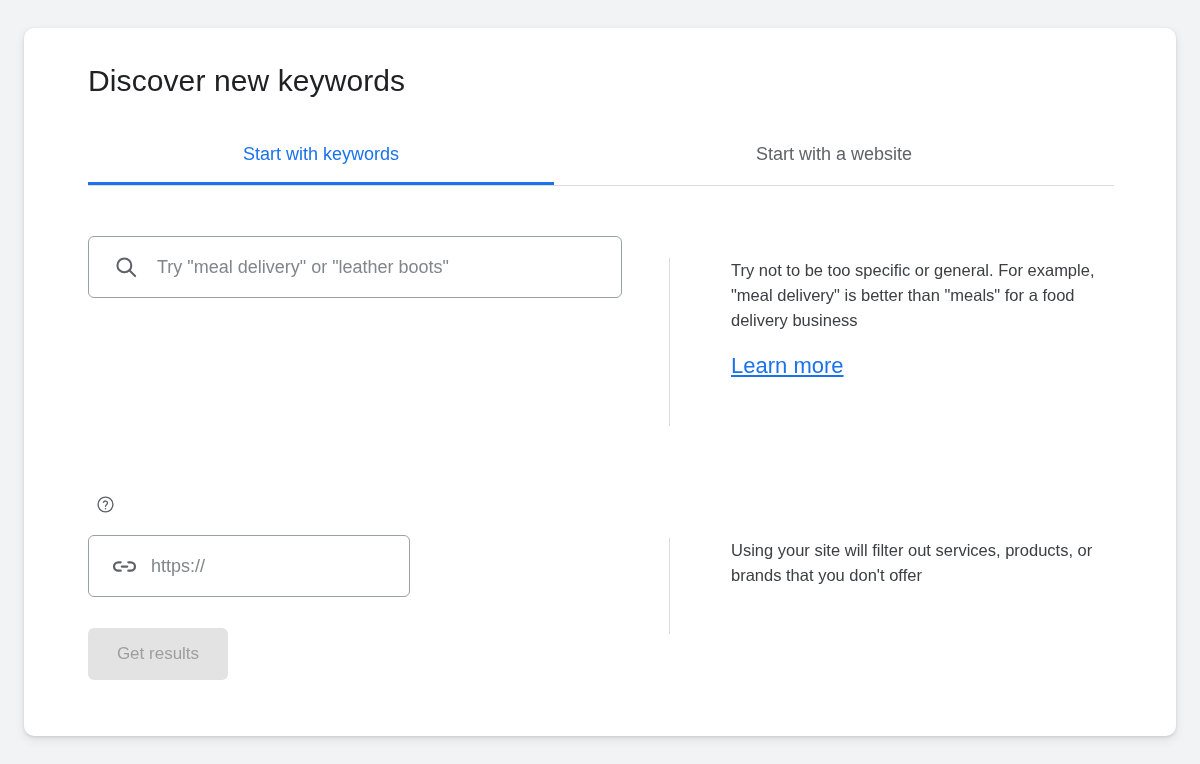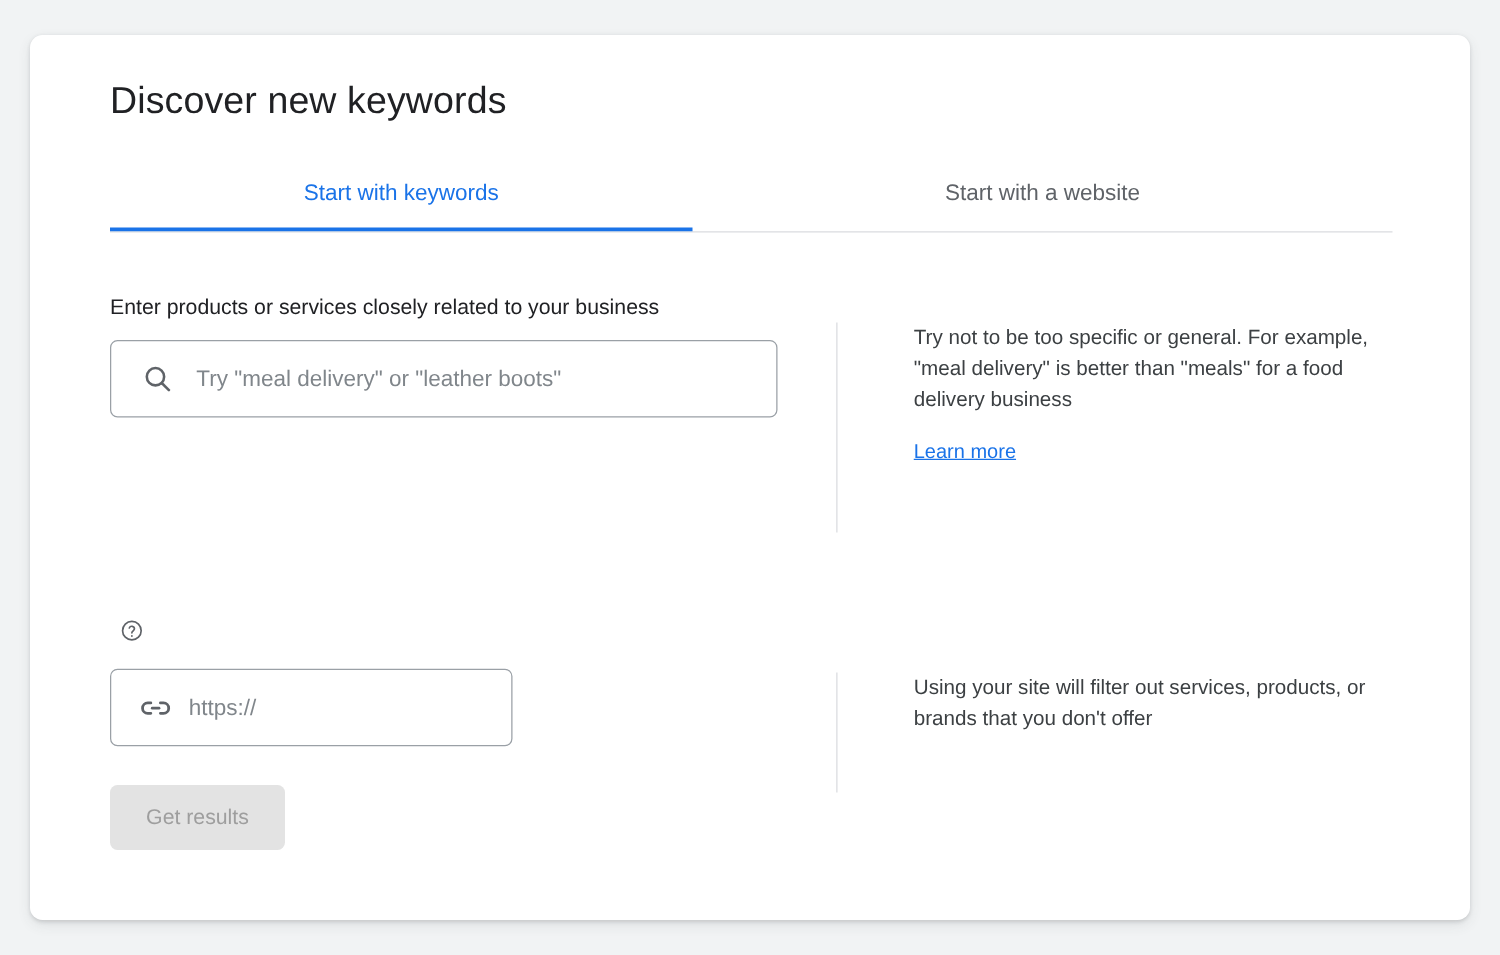--- a/index.html
+++ b/index.html
@@ -169,21 +169,21 @@
   .section-site .helper { height: 96px; top: 38px; }
   .helper-text {
     font-size: 16.5px;
     line-height: 25px;
     color: #3c4043;
     margin: 0;
   }
   .helper-link {
     display: inline-block;
     margin-top: 20px;
-    font-size: 16px;
+    font-size: 22px;
     color: #1a73e8;
     text-decoration: underline;
     cursor: pointer;
   }
   
   .get-results-btn {
     position: absolute;
     left: 64px;
     top: 600px;
     width: 140px;
@@ -208,23 +208,20 @@
     <div class="tab tab-0">
       <span>Start with keywords</span>
     </div>
     <div class="tab tab-1">
       <span>Start with a website</span>
     </div>
   </div>
 
   <div class="section section-keywords">
     <div class="field-col">
-      <div class="field-label">
-        <span>Enter products or services closely related to your business</span>
-      </div>
 
       <div class="input-box input-keywords">
         <span class="input-icon">
           <svg width="26" height="26" viewBox="0 0 24 24" fill="none" stroke="#5f6368" stroke-width="1.9" stroke-linecap="round">
             <circle cx="10.5" cy="10.5" r="6.4"></circle>
             <line x1="15.3" y1="15.3" x2="20.4" y2="20.4"></line>
           </svg>
         </span>
         <span class="input-placeholder">Try "meal delivery" or "leather boots"</span>
       </div>

